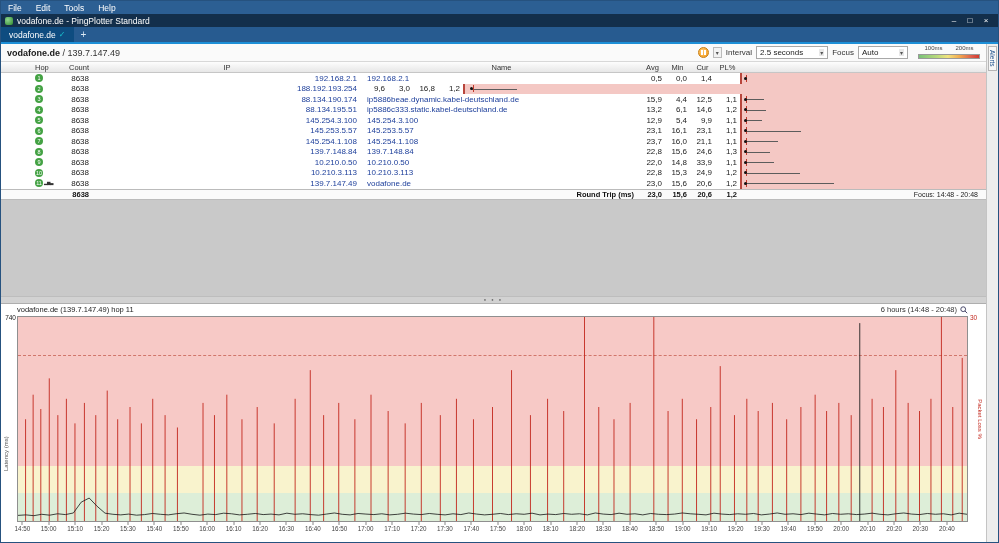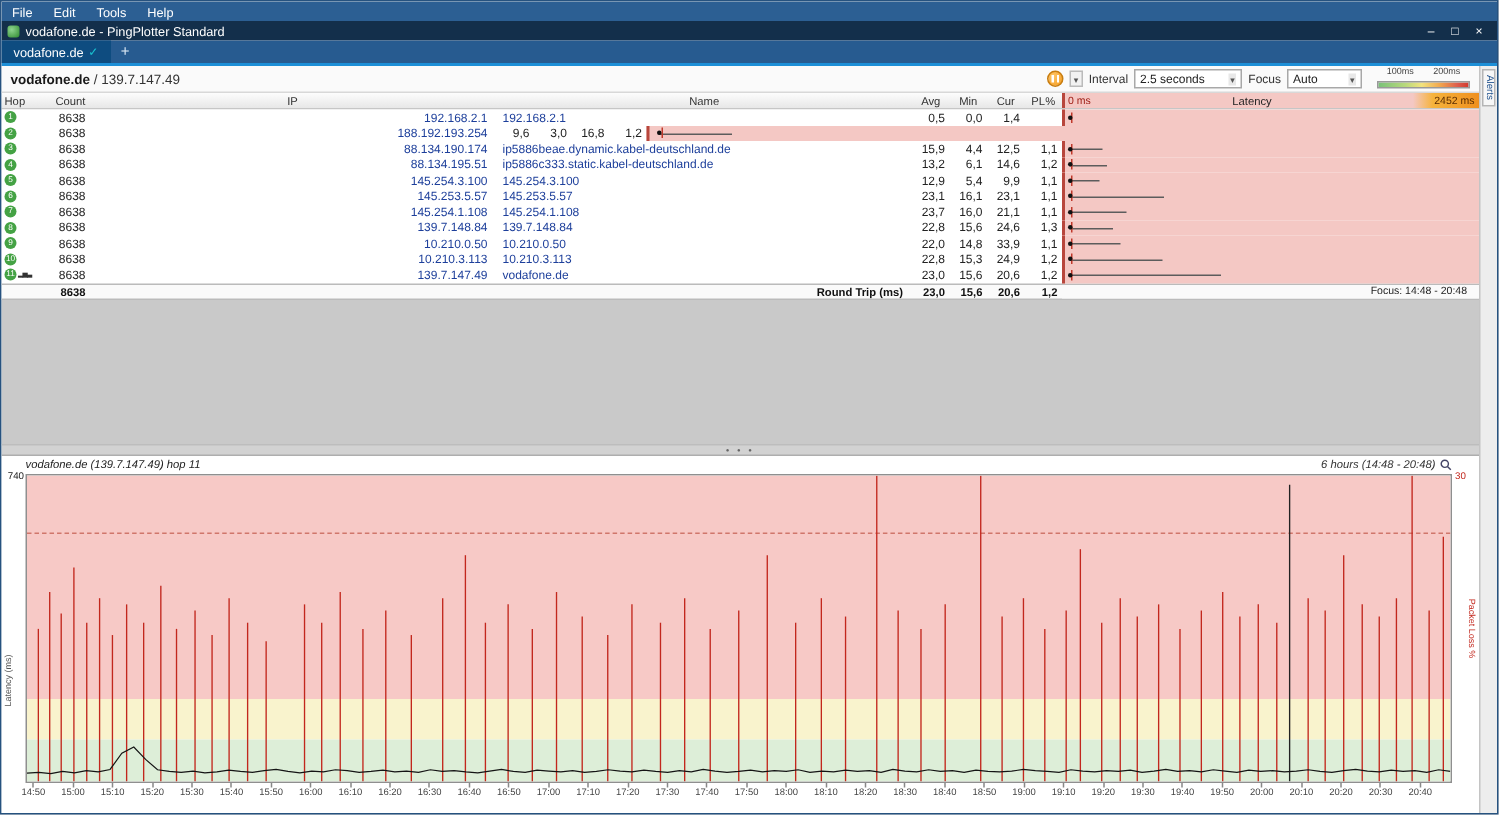--- a/index.html
+++ b/index.html
@@ -37,21 +37,21 @@
   #pausebtn .pbars{width:5px;height:5px;background:linear-gradient(to right,#fff 0 32%,transparent 32% 68%,#fff 68% 100%);}
   .caretbtn{font-size:6px;color:#555;border:1px solid #bbb;background:#f2f2f2;padding:0 2px;height:11px;display:flex;align-items:center;}
   .selectbox{border:1px solid #a8a8a8;background:#fff;height:13px;display:flex;align-items:center;padding:0 3px;gap:16px;min-width:58px;font-size:8px;color:#222;}
   .selectbox .arrow{margin-left:auto;font-size:6px;color:#555;background:#e8e8e8;padding:0 1px;}
   #legend{position:relative;width:62px;height:14px;margin-left:6px;}
   #legend .lbls{position:absolute;top:-1px;left:0;right:0;font-size:6px;color:#444;display:flex;justify-content:space-around;}
   #legend .bar{position:absolute;bottom:1px;left:0;right:0;height:5px;border:1px solid #999;
     background:linear-gradient(to right,#79c279 0%,#b9d97c 30%,#f2e37e 48%,#f2a84e 68%,#dd5c4c 88%,#d23a2e 100%);}
   
   #tablehead{height:11px;display:flex;align-items:stretch;font-size:7.5px;color:#333;background:linear-gradient(#fdfdfd,#e7e7e7);border-bottom:1px solid #c6c6c6;flex:0 0 auto;}
-  .c-hop{width:28px;padding-left:2px;display:flex;align-items:center;gap:1px;}
+  .c-hop{width:28px;padding-left:2px;display:flex;align-items:center;gap:1px;margin-left:32px;}
   .c-count{width:30px;text-align:right;padding-right:2px;display:flex;align-items:center;justify-content:flex-end;}
   .c-ip{width:272px;display:flex;align-items:center;justify-content:flex-end;padding-right:6px;white-space:nowrap;overflow:hidden;}
   .c-name{width:277px;display:flex;align-items:center;padding-left:4px;white-space:nowrap;overflow:hidden;}
   .c-m{width:25px;display:flex;align-items:center;justify-content:flex-end;padding-right:3px;}
   .c-lat{flex:1;position:relative;}
   #tablehead .c-ip,#tablehead .c-name{justify-content:center;padding:0;}
   #tablehead .c-m{justify-content:center;padding:0;}
   #tablehead .c-lat{background:var(--pink);display:flex;align-items:center;font-size:7px;border-left:2px solid #b8463c;}
   #tablehead .lat-zero{color:#a02018;padding-left:2px;}
   #tablehead .lat-title{flex:1;text-align:center;color:#222;font-size:7.5px;}
@@ -67,21 +67,21 @@
   .latdot{position:absolute;top:calc(50% - 1.5px);width:3px;height:3px;border-radius:50%;background:#111;}
   
   #summary{height:11px;display:flex;align-items:stretch;font-size:7.5px;font-weight:bold;color:#111;background:#fafafa;border-top:1px solid #bbb;border-bottom:1px solid #bbb;flex:0 0 auto;}
   #summary .c-name{justify-content:flex-end;padding-right:6px;}
   #summary .c-lat{display:flex;align-items:center;justify-content:flex-end;padding-right:8px;font-weight:normal;font-size:7px;color:#222;background:#fafafa;border-left:none;}
   
   #grayarea{height:96px;background:var(--grayarea);flex:0 0 auto;}
   #splitter{height:8px;background:#d2d2d2;border-top:1px solid #bdbdbd;border-bottom:1px solid #aeaeae;display:flex;align-items:center;justify-content:center;font-size:4px;color:#666;letter-spacing:2px;flex:0 0 auto;}
   
   #timeline{flex:1;display:flex;flex-direction:column;min-height:0;background:#fff;}
-  #tlhead{height:12px;display:flex;align-items:center;font-size:7.5px;color:#222;padding:0 18px 0 16px;flex:0 0 auto;font-style:italic;}
+  #tlhead{height:12px;display:flex;align-items:center;font-size:7.5px;color:#222;padding:0 18px 0 16px;flex:0 0 auto;}
   #tlrange{margin-left:auto;display:flex;align-items:center;gap:3px;color:#333;}
   #tlbody{flex:1;display:flex;min-height:0;}
   #gutterL{width:16px;position:relative;font-size:6.5px;color:#222;}
   #gutterL .ymax{position:absolute;top:-2px;right:1px;}
   #gutterL .vlabel{position:absolute;top:50%;left:2px;transform:translateY(-50%);writing-mode:vertical-rl;rotate:180deg;font-size:6px;color:#555;}
   #gutterR{width:18px;position:relative;font-size:6.5px;color:#c2271d;}
   #gutterR .ymax{position:absolute;top:-2px;left:2px;}
   #gutterR .vlabel{position:absolute;top:50%;right:3px;transform:translateY(-50%);writing-mode:vertical-rl;font-size:6px;color:#c2271d;}
   #plot{flex:1;position:relative;border:1px solid #8f8f8f;overflow:hidden;}
   .band{position:absolute;left:0;right:0;}
@@ -162,25 +162,20 @@
 
       <div id="tablehead">
         <div class="c-hop">Hop</div>
         <div class="c-count">Count</div>
         <div class="c-ip">IP</div>
         <div class="c-name">Name</div>
         <div class="c-m">Avg</div>
         <div class="c-m">Min</div>
         <div class="c-m">Cur</div>
         <div class="c-m">PL%</div>
-        <div class="c-lat">
-          <span class="lat-zero">0 ms</span>
-          <span class="lat-title">Latency</span>
-          <span class="lat-max">2452 ms</span>
-        </div>
       </div>
 
       <div id="rows">
           <div class="trow">
             <div class="c-hop">
               <span class="badge">1</span>
             </div>
             <div class="c-count">8638</div>
             <div class="c-ip">192.168.2.1</div>
             <div class="c-name">192.168.2.1</div>

